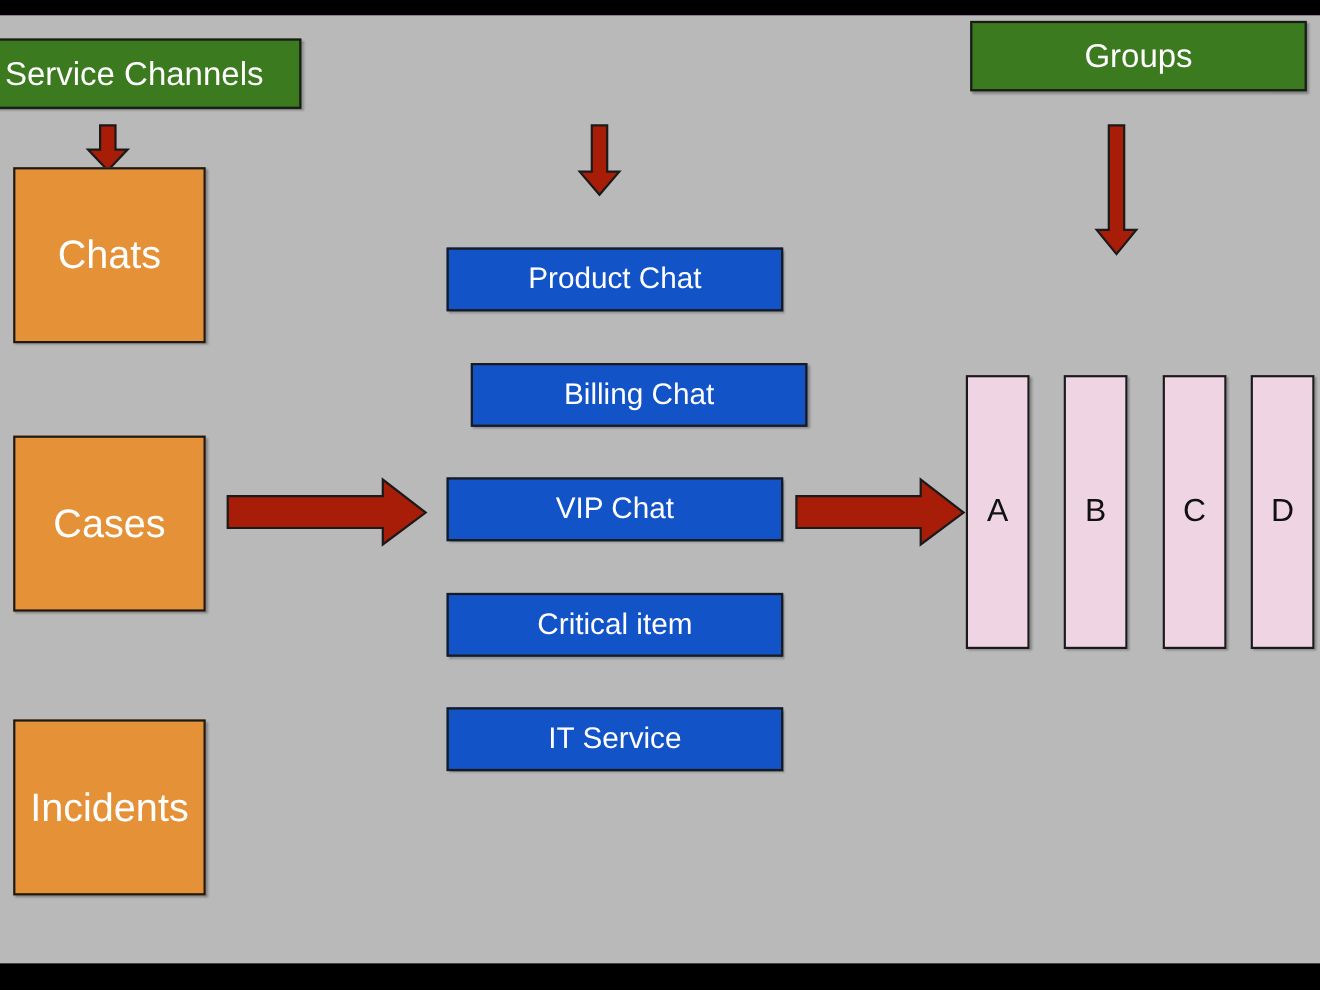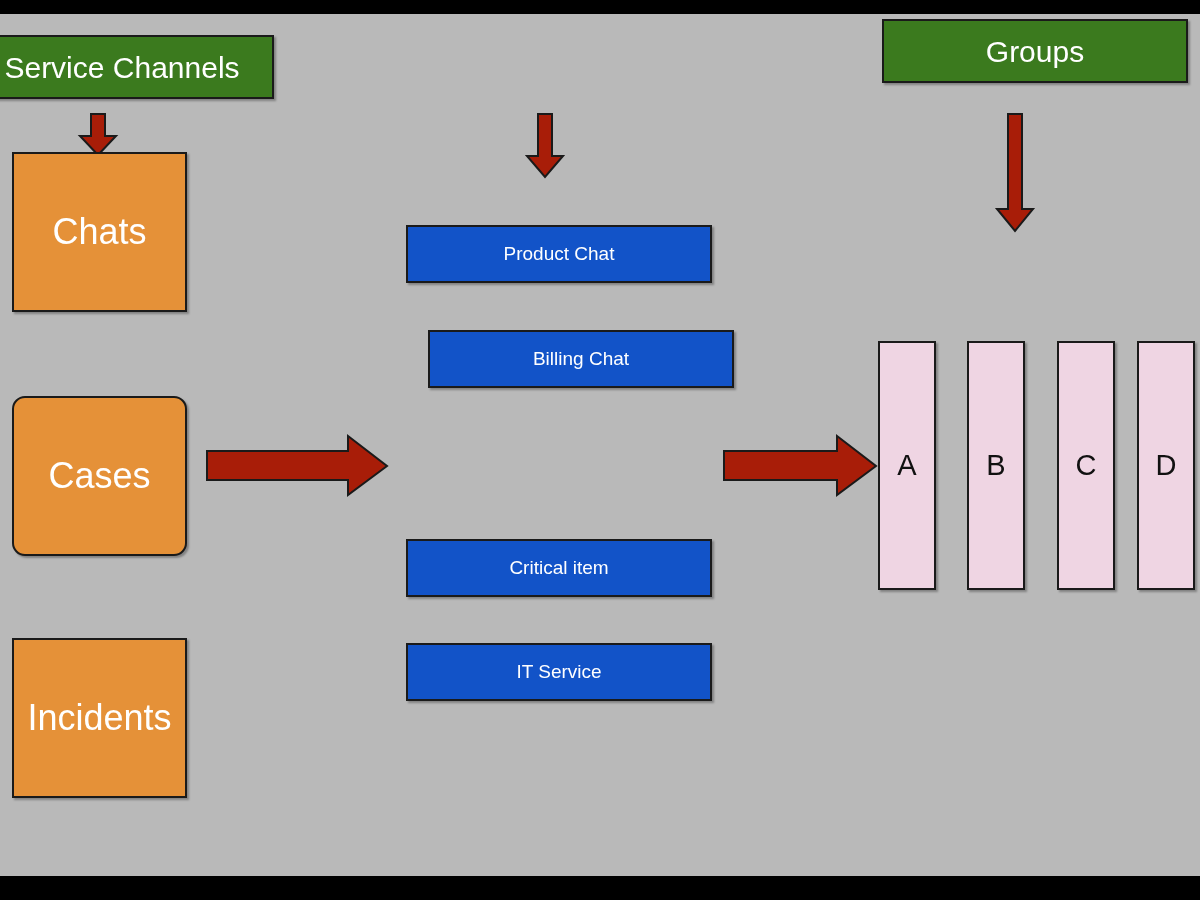--- a/index.html
+++ b/index.html
@@ -50,21 +50,21 @@
 
   .channel-node {
     background: #E59138;
     color: #FFFFFF;
     font-size: 36px;
   }
 
   .queue-node {
     background: #1253C8;
     color: #FFFFFF;
-    font-size: 19px;
+    font-size: 27px;
   }
 
   .group-node {
     background: #EFD5E3;
     color: #111111;
     font-size: 29px;
   }
 
   
   .arrow {
@@ -109,42 +109,45 @@
     <div class="arrow" style="left:994px; top:100px; width:42px; height:118px;">
       <svg width="42" height="118" viewBox="0 0 42 118">
         <polygon points="14,0 28,0 28,95 39,95 21,117 3,95 14,95" fill="#A81D08" stroke="#1A1A1A" stroke-width="2" stroke-linejoin="miter"></polygon>
       </svg>
     </div>
 
     <div class="node channel-node" style="left:12px; top:138px; width:175px; height:160px;">
       <span>Chats</span>
     </div>
 
-    <div class="node channel-node" style="left:12px; top:382px; width:175px; height:160px;border-radius:13px;">
+    <div class="node channel-node" style="left:12px; top:382px; width:175px; height:160px;">
       <span>Cases</span>
     </div>
 
-    <div class="node channel-node" style="left:12px; top:624px; width:175px; height:160px;">
+    <div class="node channel-node" style="left:12px; top:640px; width:175px; height:160px;">
       <span>Incidents</span>
     </div>
 
     <div class="arrow" style="left:207px; top:421px; width:182px; height:62px;">
       <svg width="182" height="62" viewBox="0 0 182 62">
         <polygon points="0,16 141,16 141,1 180,31 141,60 141,45 0,45" fill="#A81D08" stroke="#1A1A1A" stroke-width="2" stroke-linejoin="miter"></polygon>
       </svg>
     </div>
 
     <div class="node queue-node" style="left:406px; top:211px; width:306px; height:58px;">
       <span>Product Chat</span>
     </div>
 
     <div class="node queue-node" style="left:428px; top:316px; width:306px; height:58px;">
       <span>Billing Chat</span>
     </div>
 
+    <div class="node queue-node" style="left:406px; top:420px; width:306px; height:58px;">
+      <span>VIP Chat</span>
+    </div>
 
     <div class="node queue-node" style="left:406px; top:525px; width:306px; height:58px;">
       <span>Critical item</span>
     </div>
 
     <div class="node queue-node" style="left:406px; top:629px; width:306px; height:58px;">
       <span>IT Service</span>
     </div>
 
     <div class="arrow" style="left:724px; top:421px; width:154px; height:62px;">

